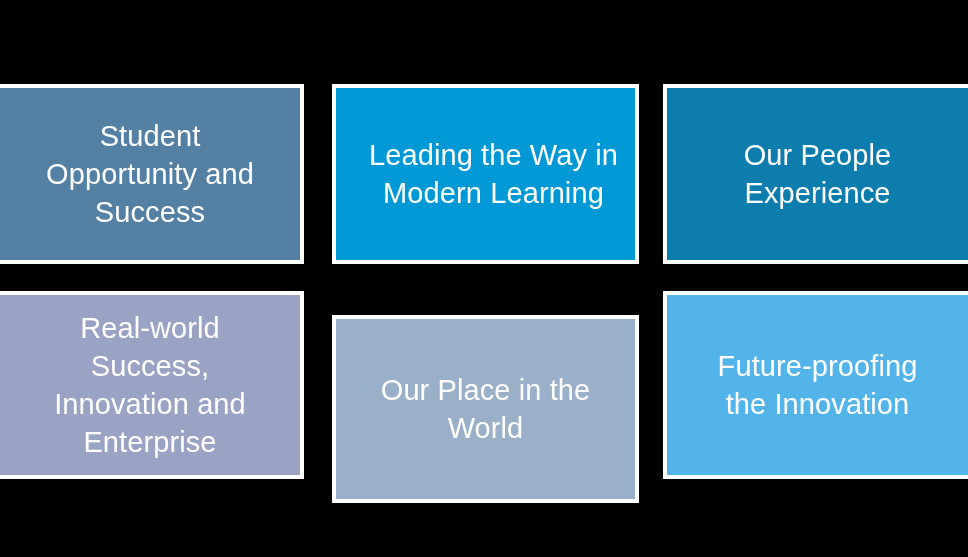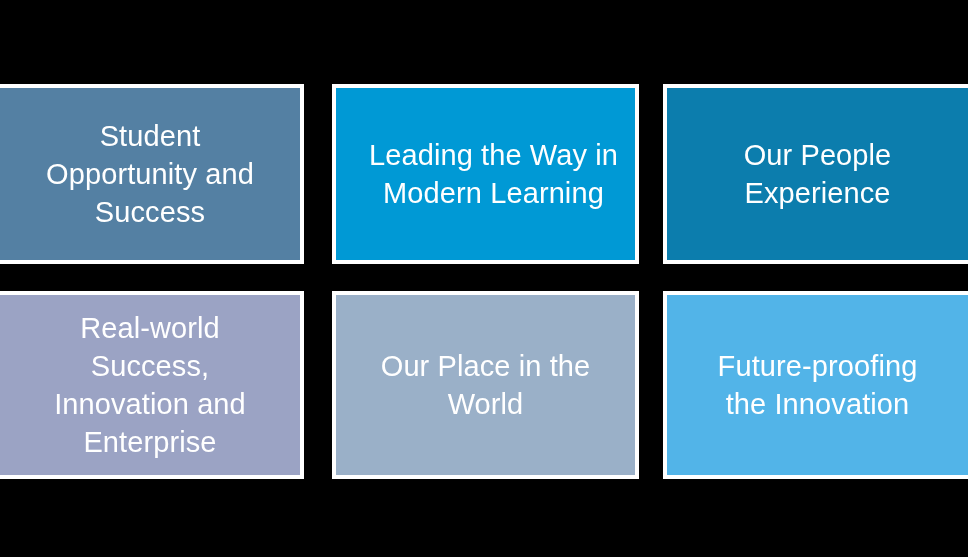--- a/index.html
+++ b/index.html
@@ -42,21 +42,21 @@
   
   .c1 { left: -4px;  width: 308px; }
   .c2 { left: 332px; width: 307px; }
   .c3 { left: 663px; width: 309px; }
 
   
   .fill-student     { background: #5480A3; }
   .fill-leading     { background: #0099D5; padding-left: 16px; }
   .fill-people      { background: #0C7DAD; }
   .fill-research    { background: #9BA3C4; }
-  .fill-place       { background: #9AB0C8; }
+  .fill-place       { background: #9AB0C8; margin-top: 24px; }
   .fill-future      { background: #52B4E8; }
 </style>
 </head>
 <body>
 
 <div id="canvas">
 
   <div class="tile r1 c1 fill-student">
     <span class="tile-label">Student
 Opportunity and

